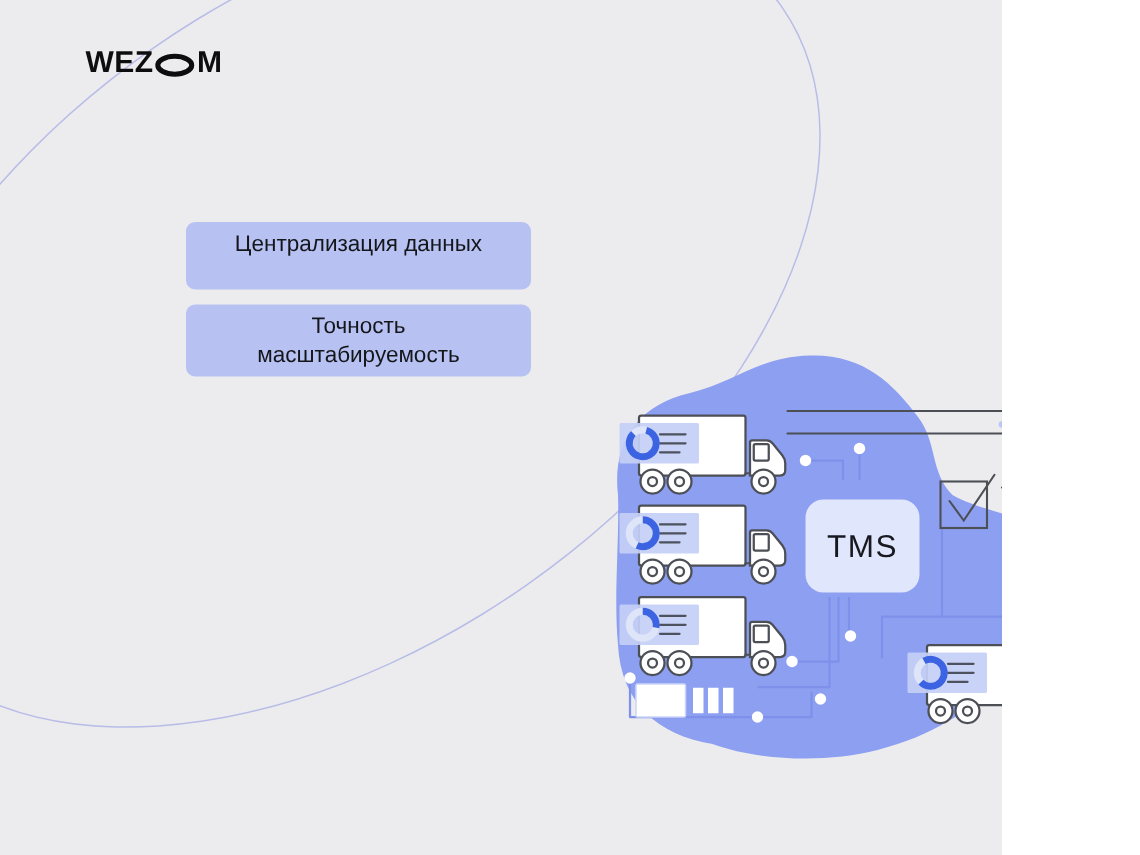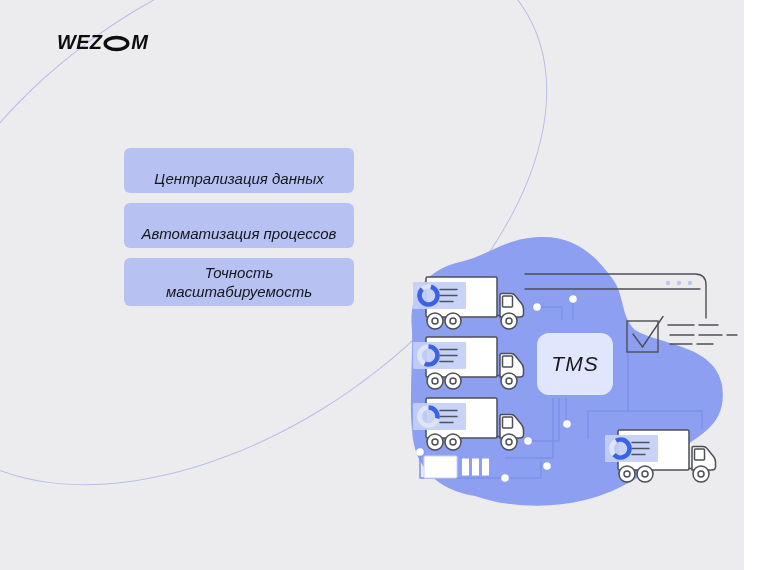--- a/index.html
+++ b/index.html
@@ -2,31 +2,31 @@
 <html style="--background: #ececee; --benefit-box: #b7c2f3; --blob: #8c9ff0; --tms-box: #e0e6fc; --circuit-line: #7d91ea; --donut-blue: #3c64e2; --donut-track: #dfe5f8; --card-overlay: #c5d0f6; --outline-dark: #4d4f56; --text-dark: #14161a; --deco-line: #b8bce7; --window-dots: #b9c7f4;"><head>
 <meta charset="utf-8">
 <style>
   :root{
     --background:#ececee; --benefit-box:#b7c2f3; --blob:#8c9ff0; --tms-box:#e0e6fc;
     --circuit-line:#7d91ea; --donut-blue:#3c64e2; --donut-track:#dfe5f8; --card-overlay:#c5d0f6;
     --outline-dark:#4d4f56; --text-dark:#14161a; --deco-line:#b8bce7; --window-dots:#b9c7f4;
   }
   html,body{margin:0;padding:0;}
   body{font-family:"Liberation Sans","DejaVu Sans",sans-serif;background:#fff;}
-  .canvas{position:relative;width:744px;height:570px;background:var(--background);overflow:hidden;font-style:italic;}
+  .canvas{position:relative;width:668px;height:570px;background:var(--background);overflow:hidden;}
 
   .deco-ellipse{position:absolute;left:-135px;top:-7px;width:720px;height:435px;
     border:1.5px solid var(--deco-line);border-radius:50%;transform:rotate(-35deg);}
 
   .logo{position:absolute;left:57px;top:31px;display:flex;align-items:center;
     font-weight:800;font-size:20px;letter-spacing:.3px;color:#0d0d0f;}
   .logo svg{display:block;margin:2px 1px 0 1px;}
 
   .benefits{position:absolute;left:124px;top:148px;width:230px;display:flex;flex-direction:column;gap:10px;}
-  .benefit{background:var(--benefit-box);border-radius:6px;display:flex;align-items:flex-end;justify-content:center;
+  .benefit{background:var(--benefit-box);border-radius:6px;display:flex;align-items:flex-start;justify-content:center;
     text-align:center;min-height:45px;padding:5px 14px;box-sizing:border-box;
     font-size:15px;line-height:19px;font-weight:500;color:var(--text-dark);white-space:pre-line;}
 
   .illustration{position:absolute;left:0;top:0;width:760px;height:570px;}
   .blob{fill:var(--blob);}
   .ln{stroke:var(--outline-dark);stroke-width:1.4;fill:none;stroke-linecap:round;}
   .circ{stroke:var(--circuit-line);stroke-width:1.5;fill:none;stroke-linejoin:round;}
   .dot{fill:#ffffff;}
   .truck-body{fill:#ffffff;stroke:var(--outline-dark);stroke-width:1.5;}
   .card{fill:var(--card-overlay);opacity:.93;}
@@ -50,21 +50,20 @@
   <div class="logo">
     <span>WEZ</span>
     <svg width="27" height="17" viewBox="0 0 27 17">
       <ellipse cx="13.5" cy="8.5" rx="11.3" ry="6" fill="none" stroke="#0d0d0f" stroke-width="3.4"></ellipse>
     </svg>
     <span>M</span>
   </div>
 
   <div class="benefits">
     <div class="benefit"><span>Централизация данных</span></div>
-    <div class="benefit"><span>Автоматизация процессов</span></div>
     <div class="benefit"><span>Точность
 масштабируемость</span></div>
   </div>
 
   <svg class="illustration" viewBox="0 0 760 570">
     <defs>
       <g id="truck">
         <rect class="truck-body" x="0" y="0" width="71" height="40" rx="1.5"></rect>
         <line class="ln" x1="71" y1="38.5" x2="74" y2="38.5"></line>
         <path class="truck-body" d="M74,40 L74,18 Q74,16.5 75.5,16.5 L85,16.5 Q87.5,16.5 89,18.5 L95.5,26.5 Q97.5,29 97.5,32 L97.5,36.5 Q97.5,40 94,40 Z"></path>

